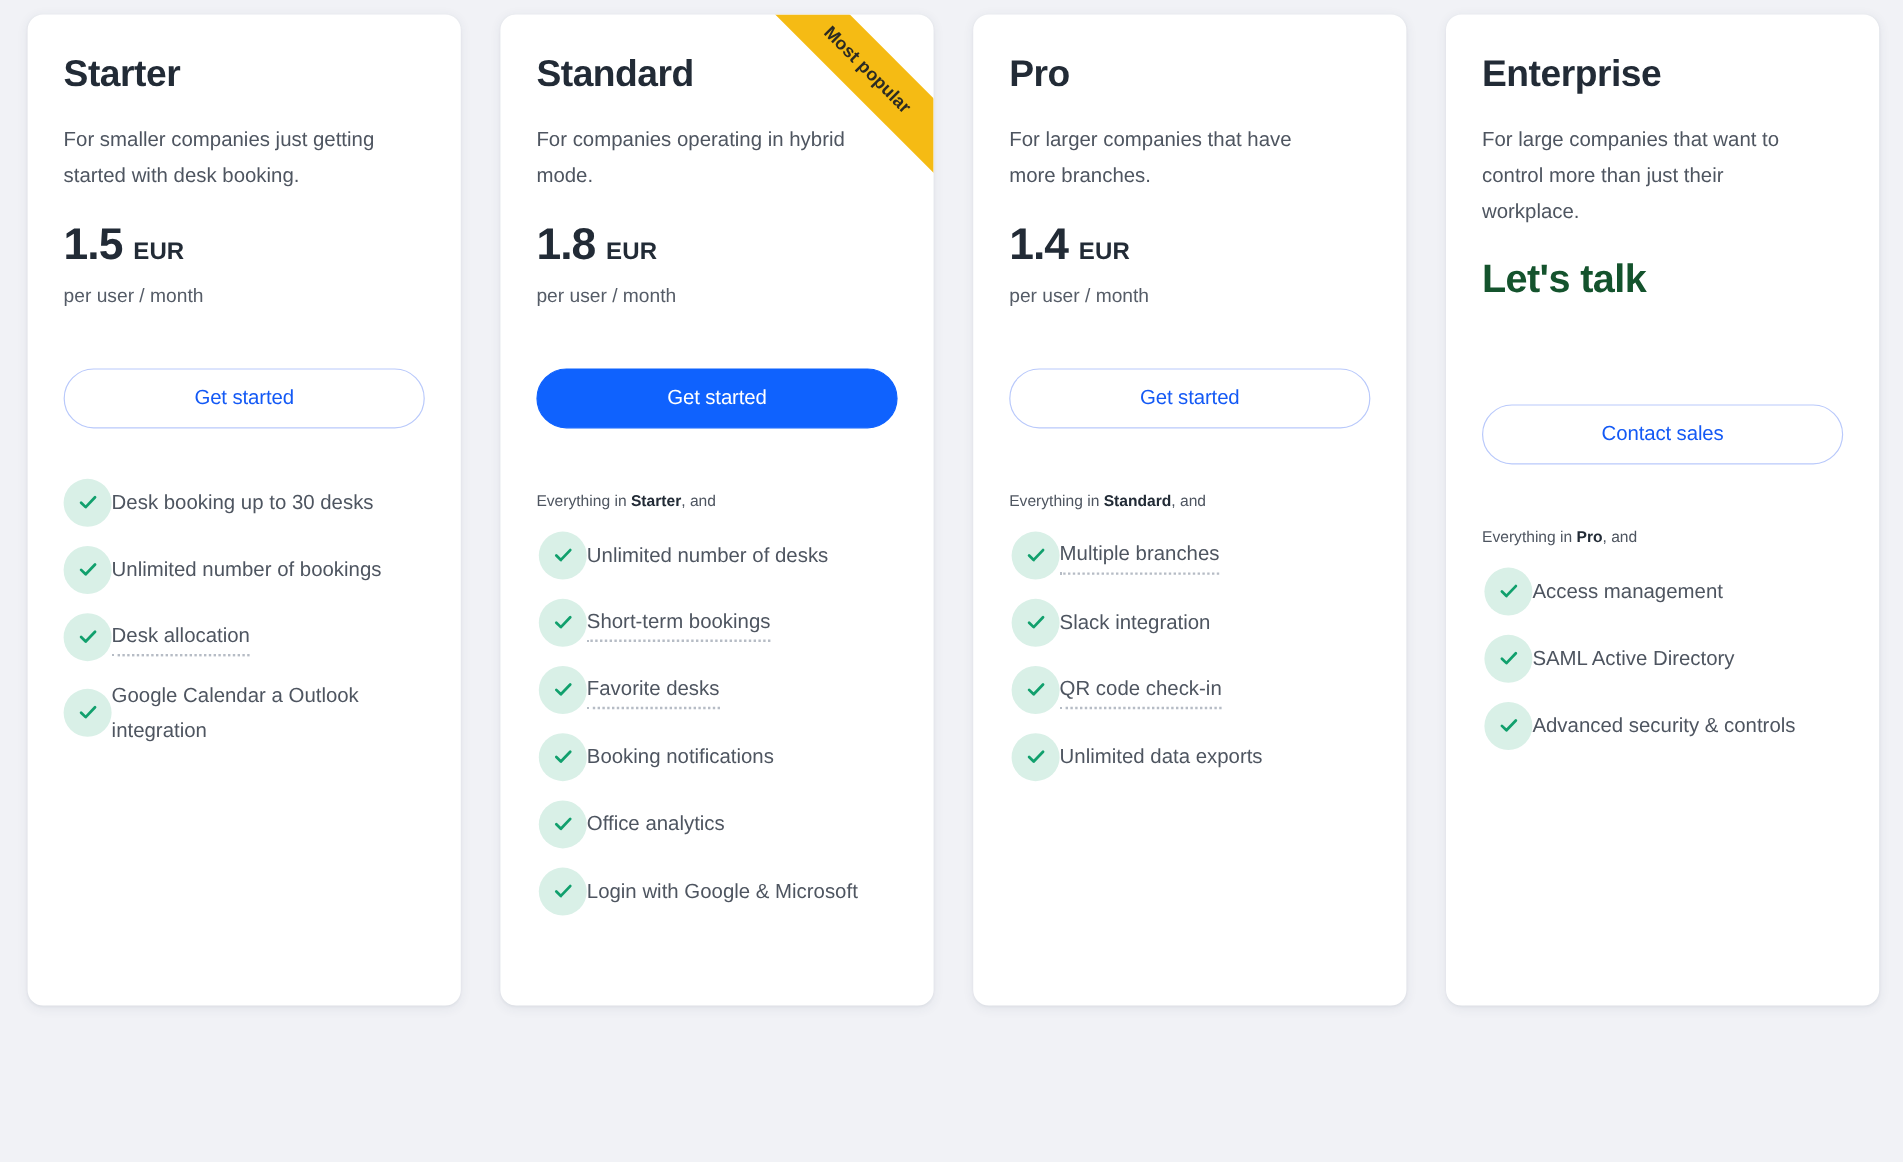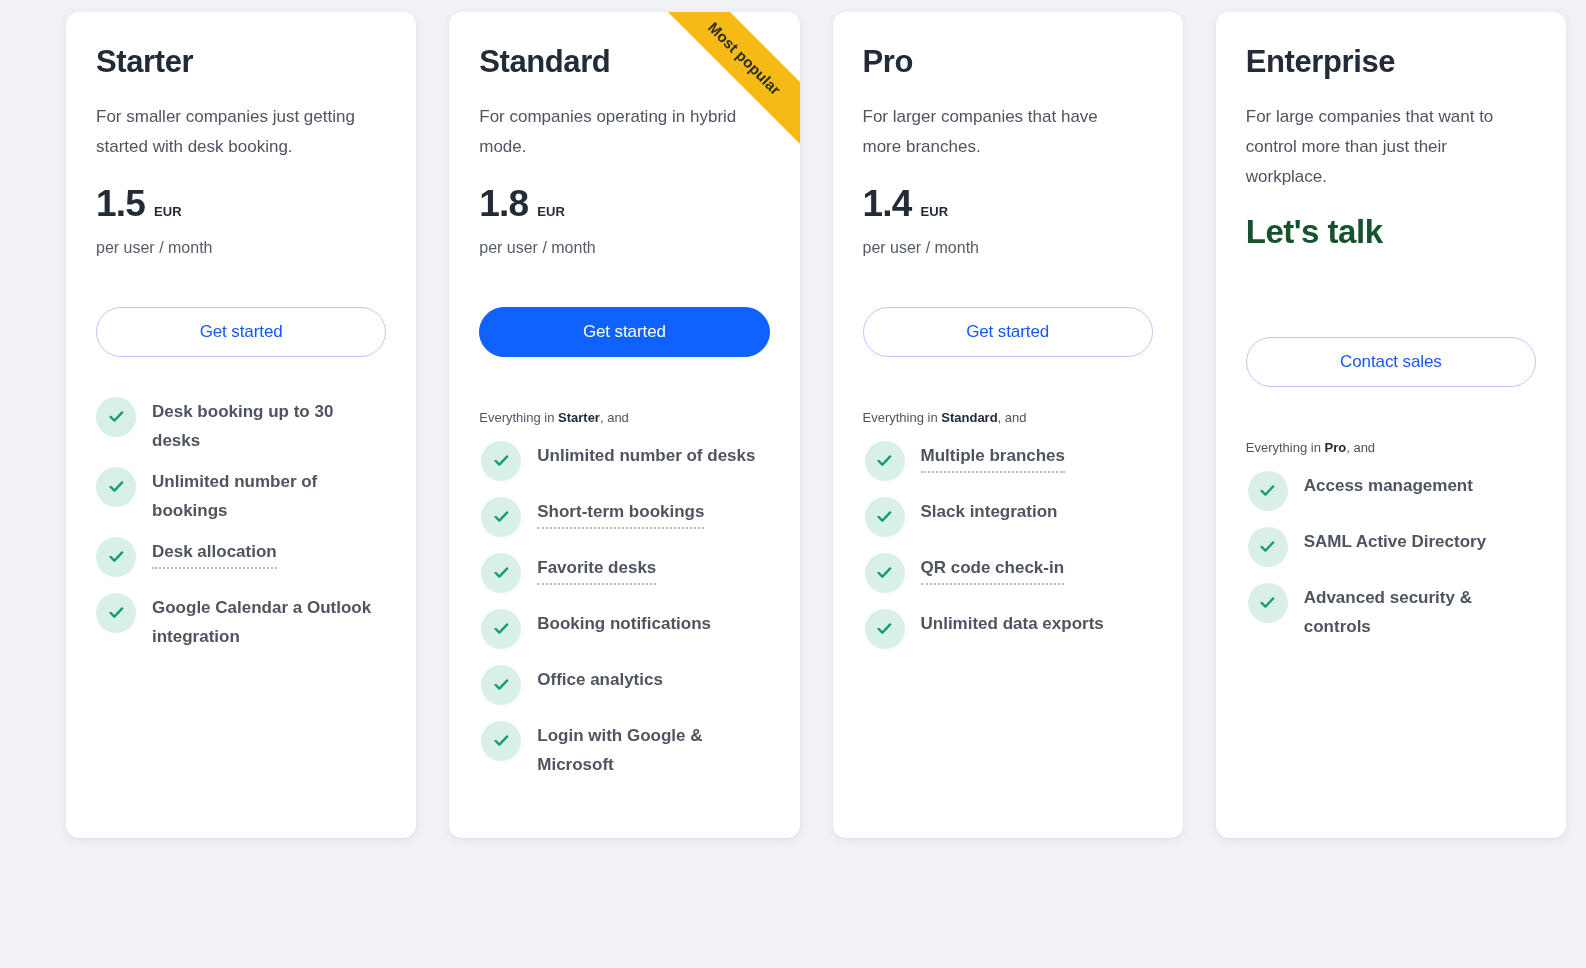--- a/index.html
+++ b/index.html
@@ -15,21 +15,20 @@
     font-family: "Liberation Sans", sans-serif;
     -webkit-font-smoothing: antialiased;
   }
 
   .pricing-grid {
     display: flex;
     gap: 33px;
     padding: 12px 20px 26px 23px;
     height: 864px;
     align-items: stretch;
-    margin-left: 43px;
   }
 
   .plan-card {
     position: relative;
     flex: 1 1 0;
     background: #ffffff;
     border-radius: 13px;
     box-shadow: 0 2px 10px rgba(40, 50, 80, 0.07),
                 0 1px 2px rgba(40, 50, 80, 0.05);
     padding: 32px 30px 30px 30px;
@@ -64,21 +63,21 @@
 
   .price-amount {
     font-size: 37px;
     font-weight: bold;
     color: #222b36;
     letter-spacing: -0.8px;
     line-height: 1.1;
   }
 
   .price-currency {
-    font-size: 13px;
+    font-size: 20px;
     font-weight: bold;
     color: #222b36;
     letter-spacing: 0.1px;
   }
 
   .price-lets-talk {
     font-size: 33px;
     font-weight: bold;
     color: #14532d;
     letter-spacing: -0.5px;
@@ -130,25 +129,23 @@
     margin-top: 40px;
   }
 
   .feature-list.has-inherit {
     margin-top: 6px;
     padding-left: 2px;
   }
 
   .feature-item {
     display: flex;
-    align-items: flex-start;
-    gap: 16px;
+    align-items: center;
     margin-bottom: 12px;
     min-height: 44px;
-    font-weight: bold;
   }
 
   .check-circle {
     flex: 0 0 auto;
     width: 40px;
     height: 40px;
     border-radius: 50%;
     background: #d9f0e7;
     display: flex;
     align-items: center;

